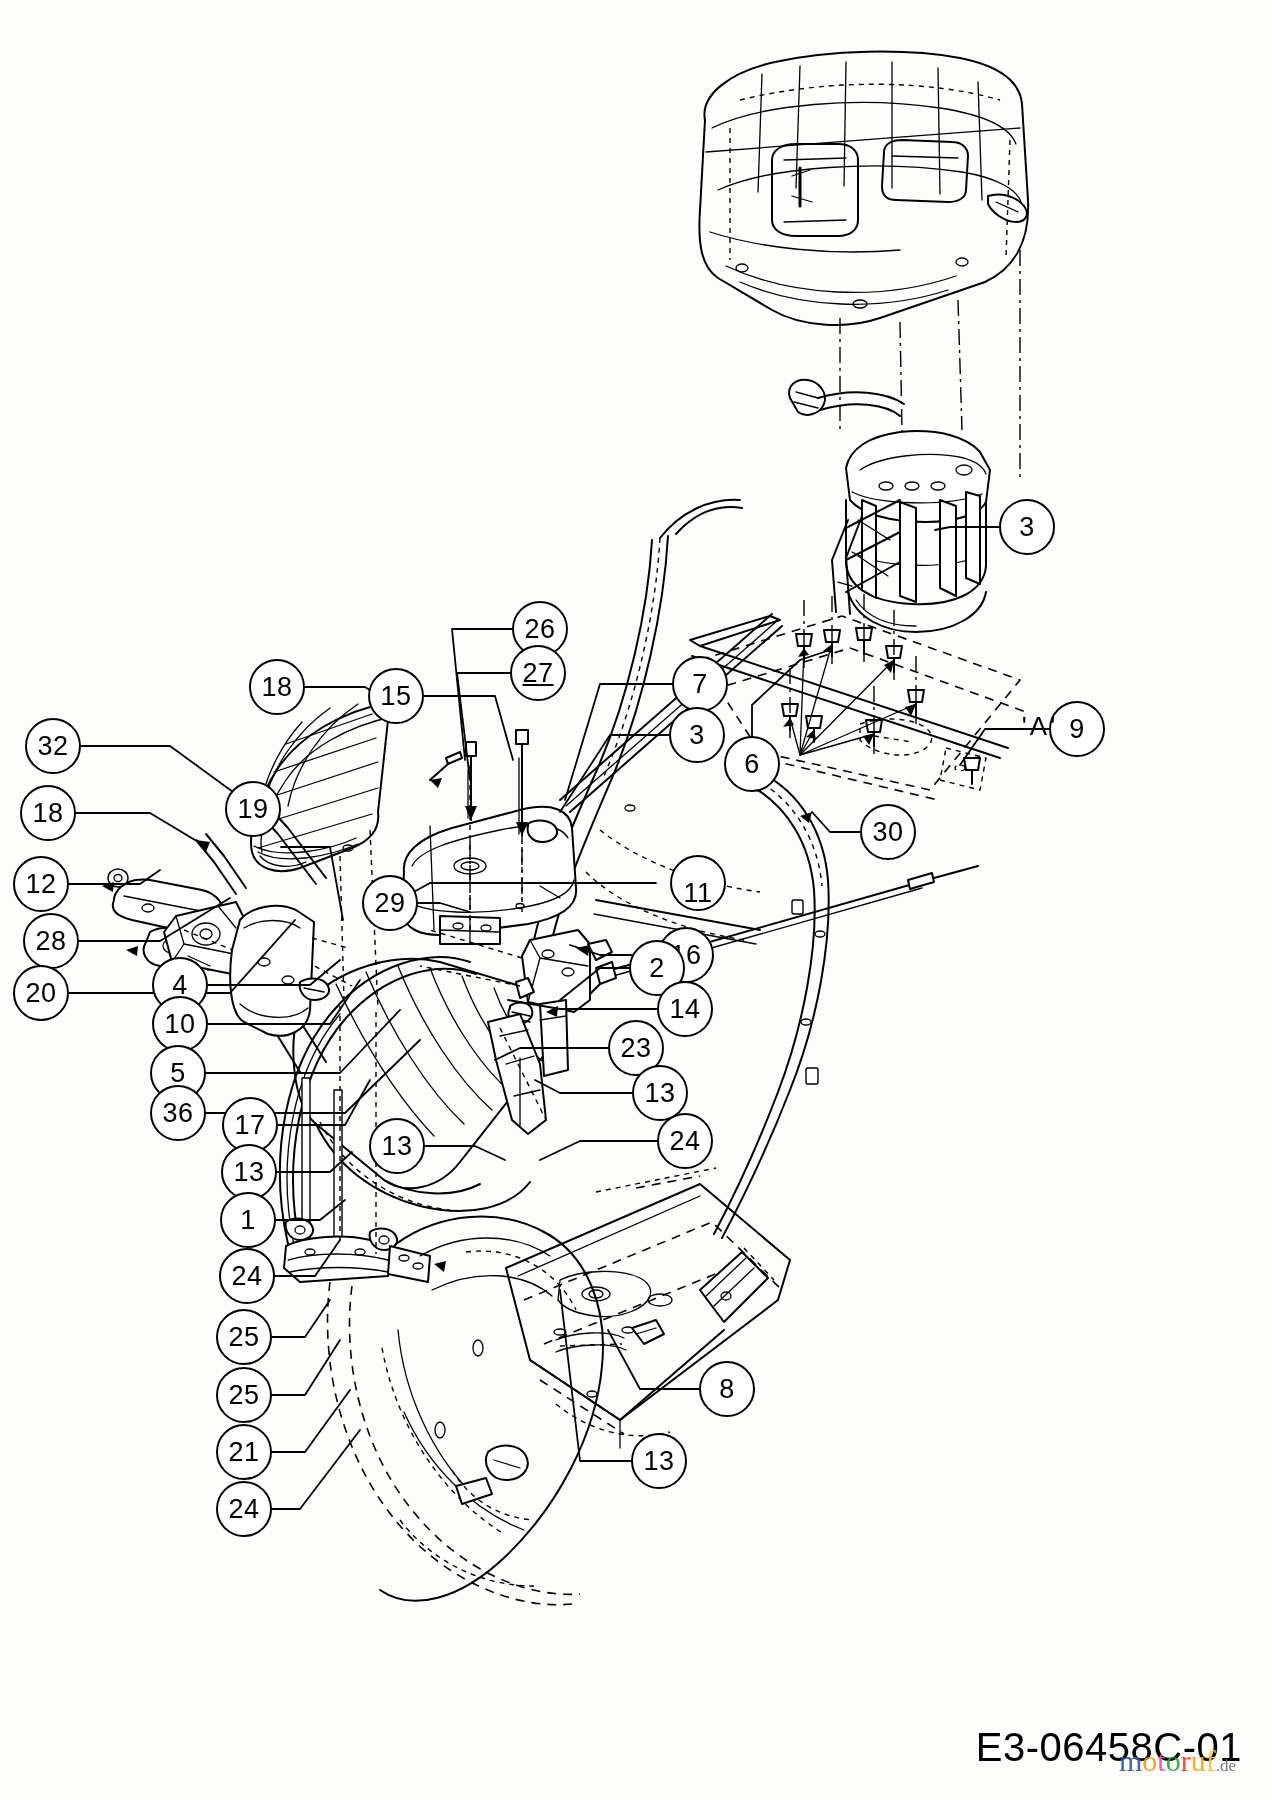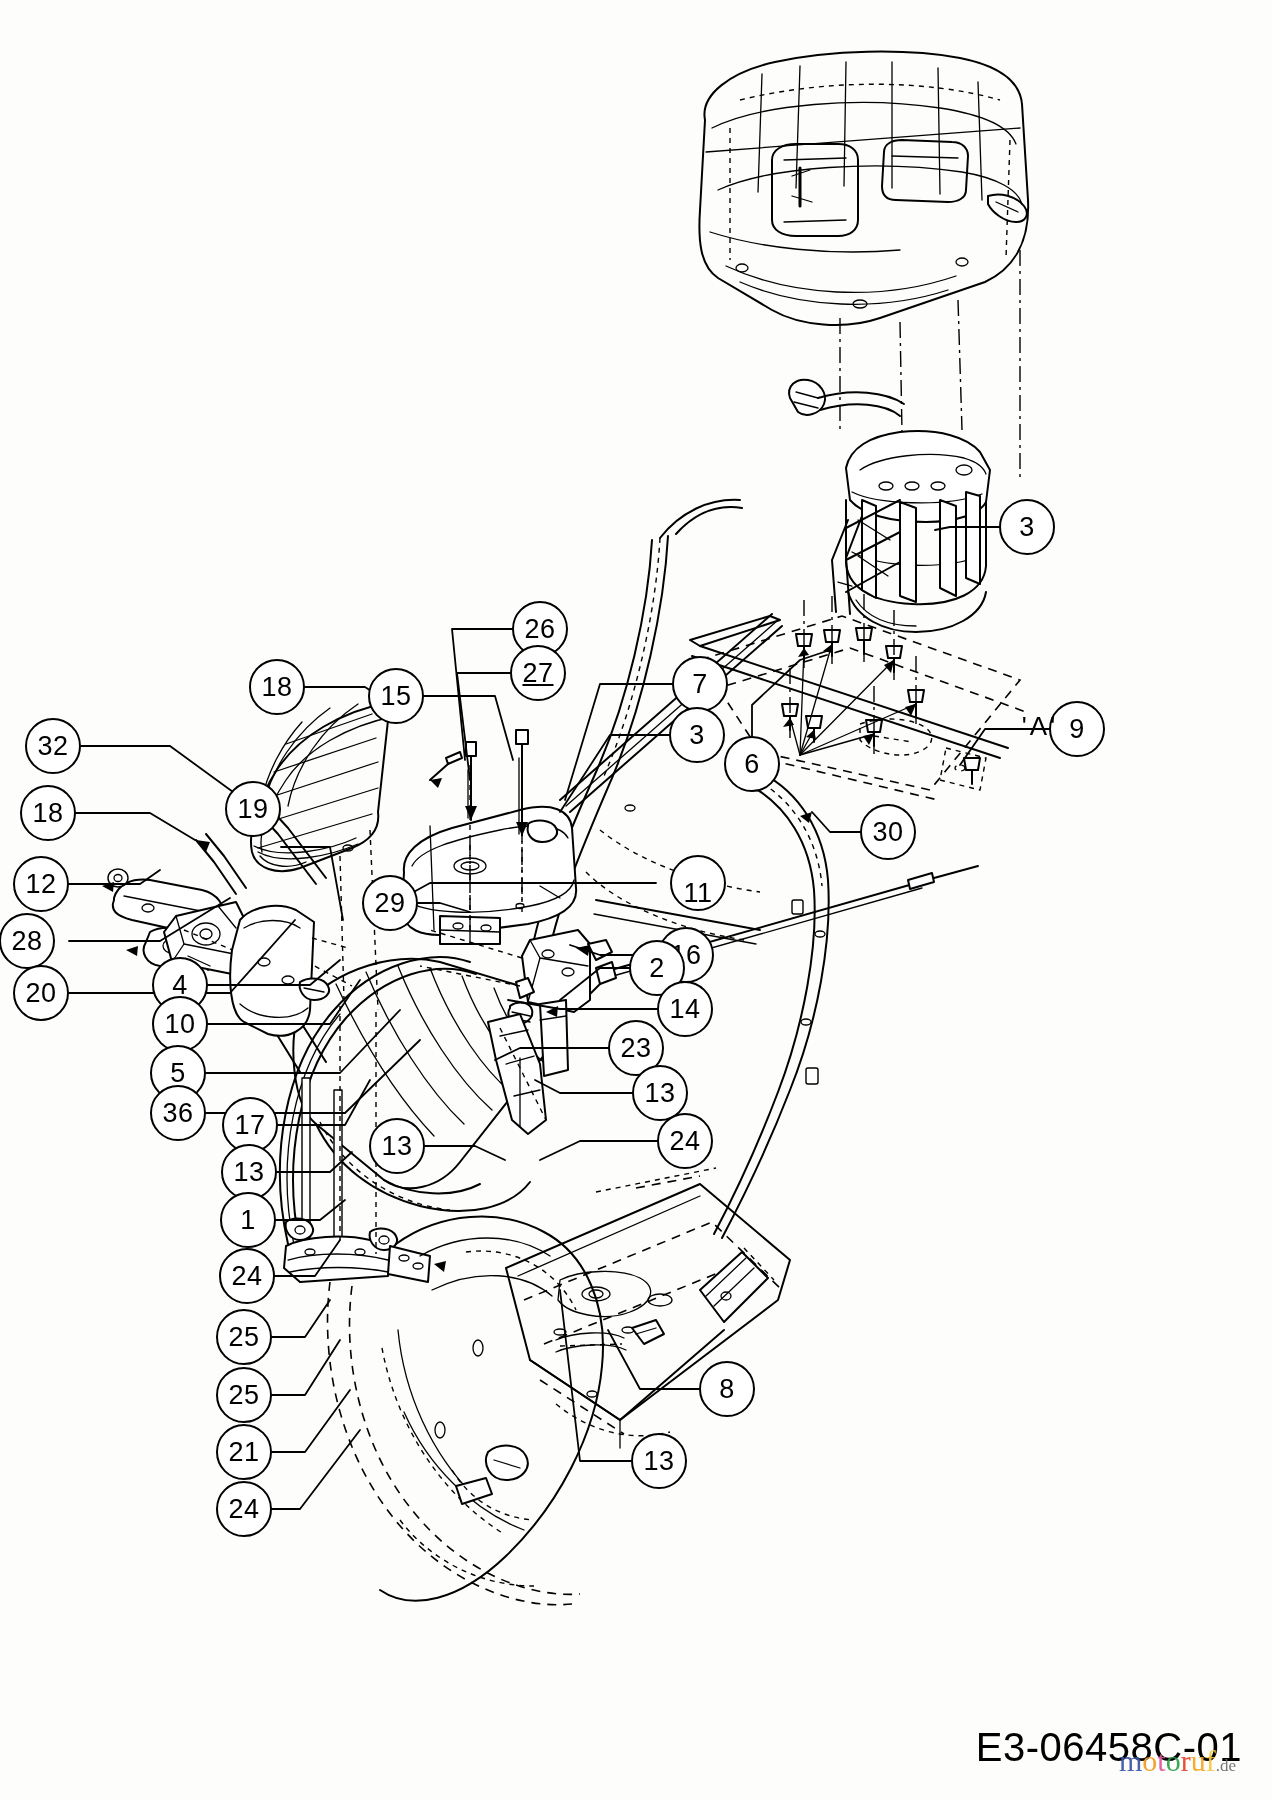--- a/index.html
+++ b/index.html
@@ -620,21 +620,21 @@
       </div>
       <div class="callout" style="left: 53px; top: 746px;">
         <span>32</span>
       </div>
       <div class="callout" style="left: 48px; top: 813px;">
         <span>18</span>
       </div>
       <div class="callout" style="left: 41px; top: 884px;">
         <span>12</span>
       </div>
-      <div class="callout" style="left: 27px; top: 941px;">
+      <div class="callout" style="left: 51px; top: 941px;">
         <span>28</span>
       </div>
       <div class="callout" style="left: 41px; top: 993px; justify-content: center;">
         <span>20</span>
       </div>
       <div class="callout" style="left: 253px; top: 809px;">
         <span>19</span>
       </div>
       <div class="callout" style="left: 390px; top: 903px;">
         <span>29</span>

